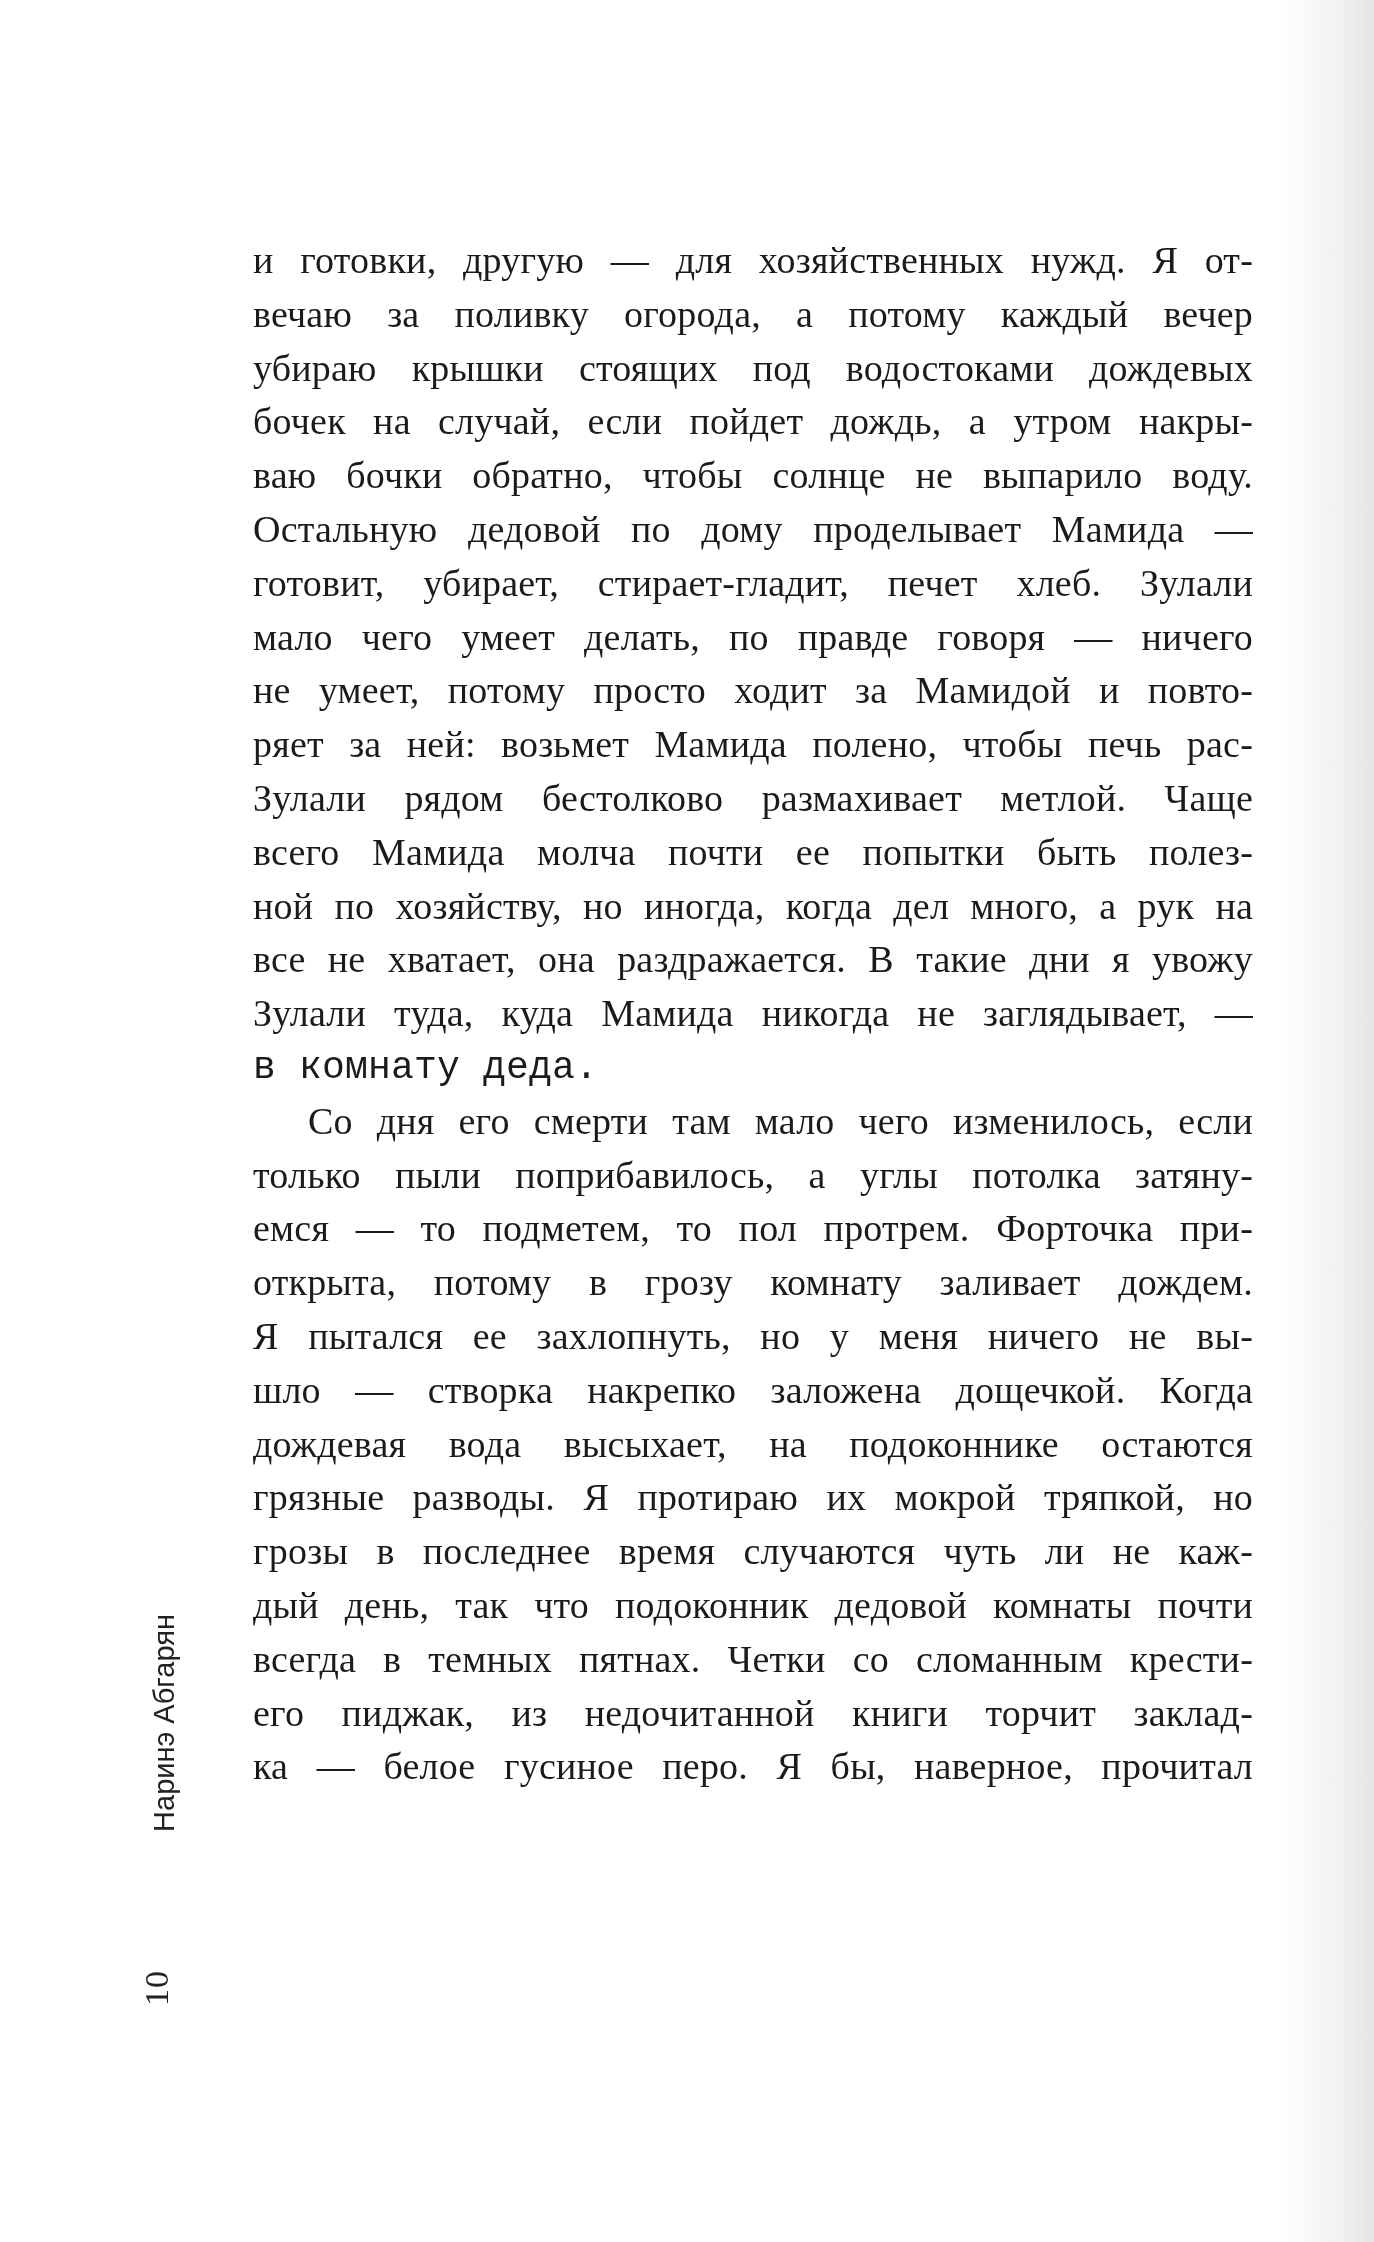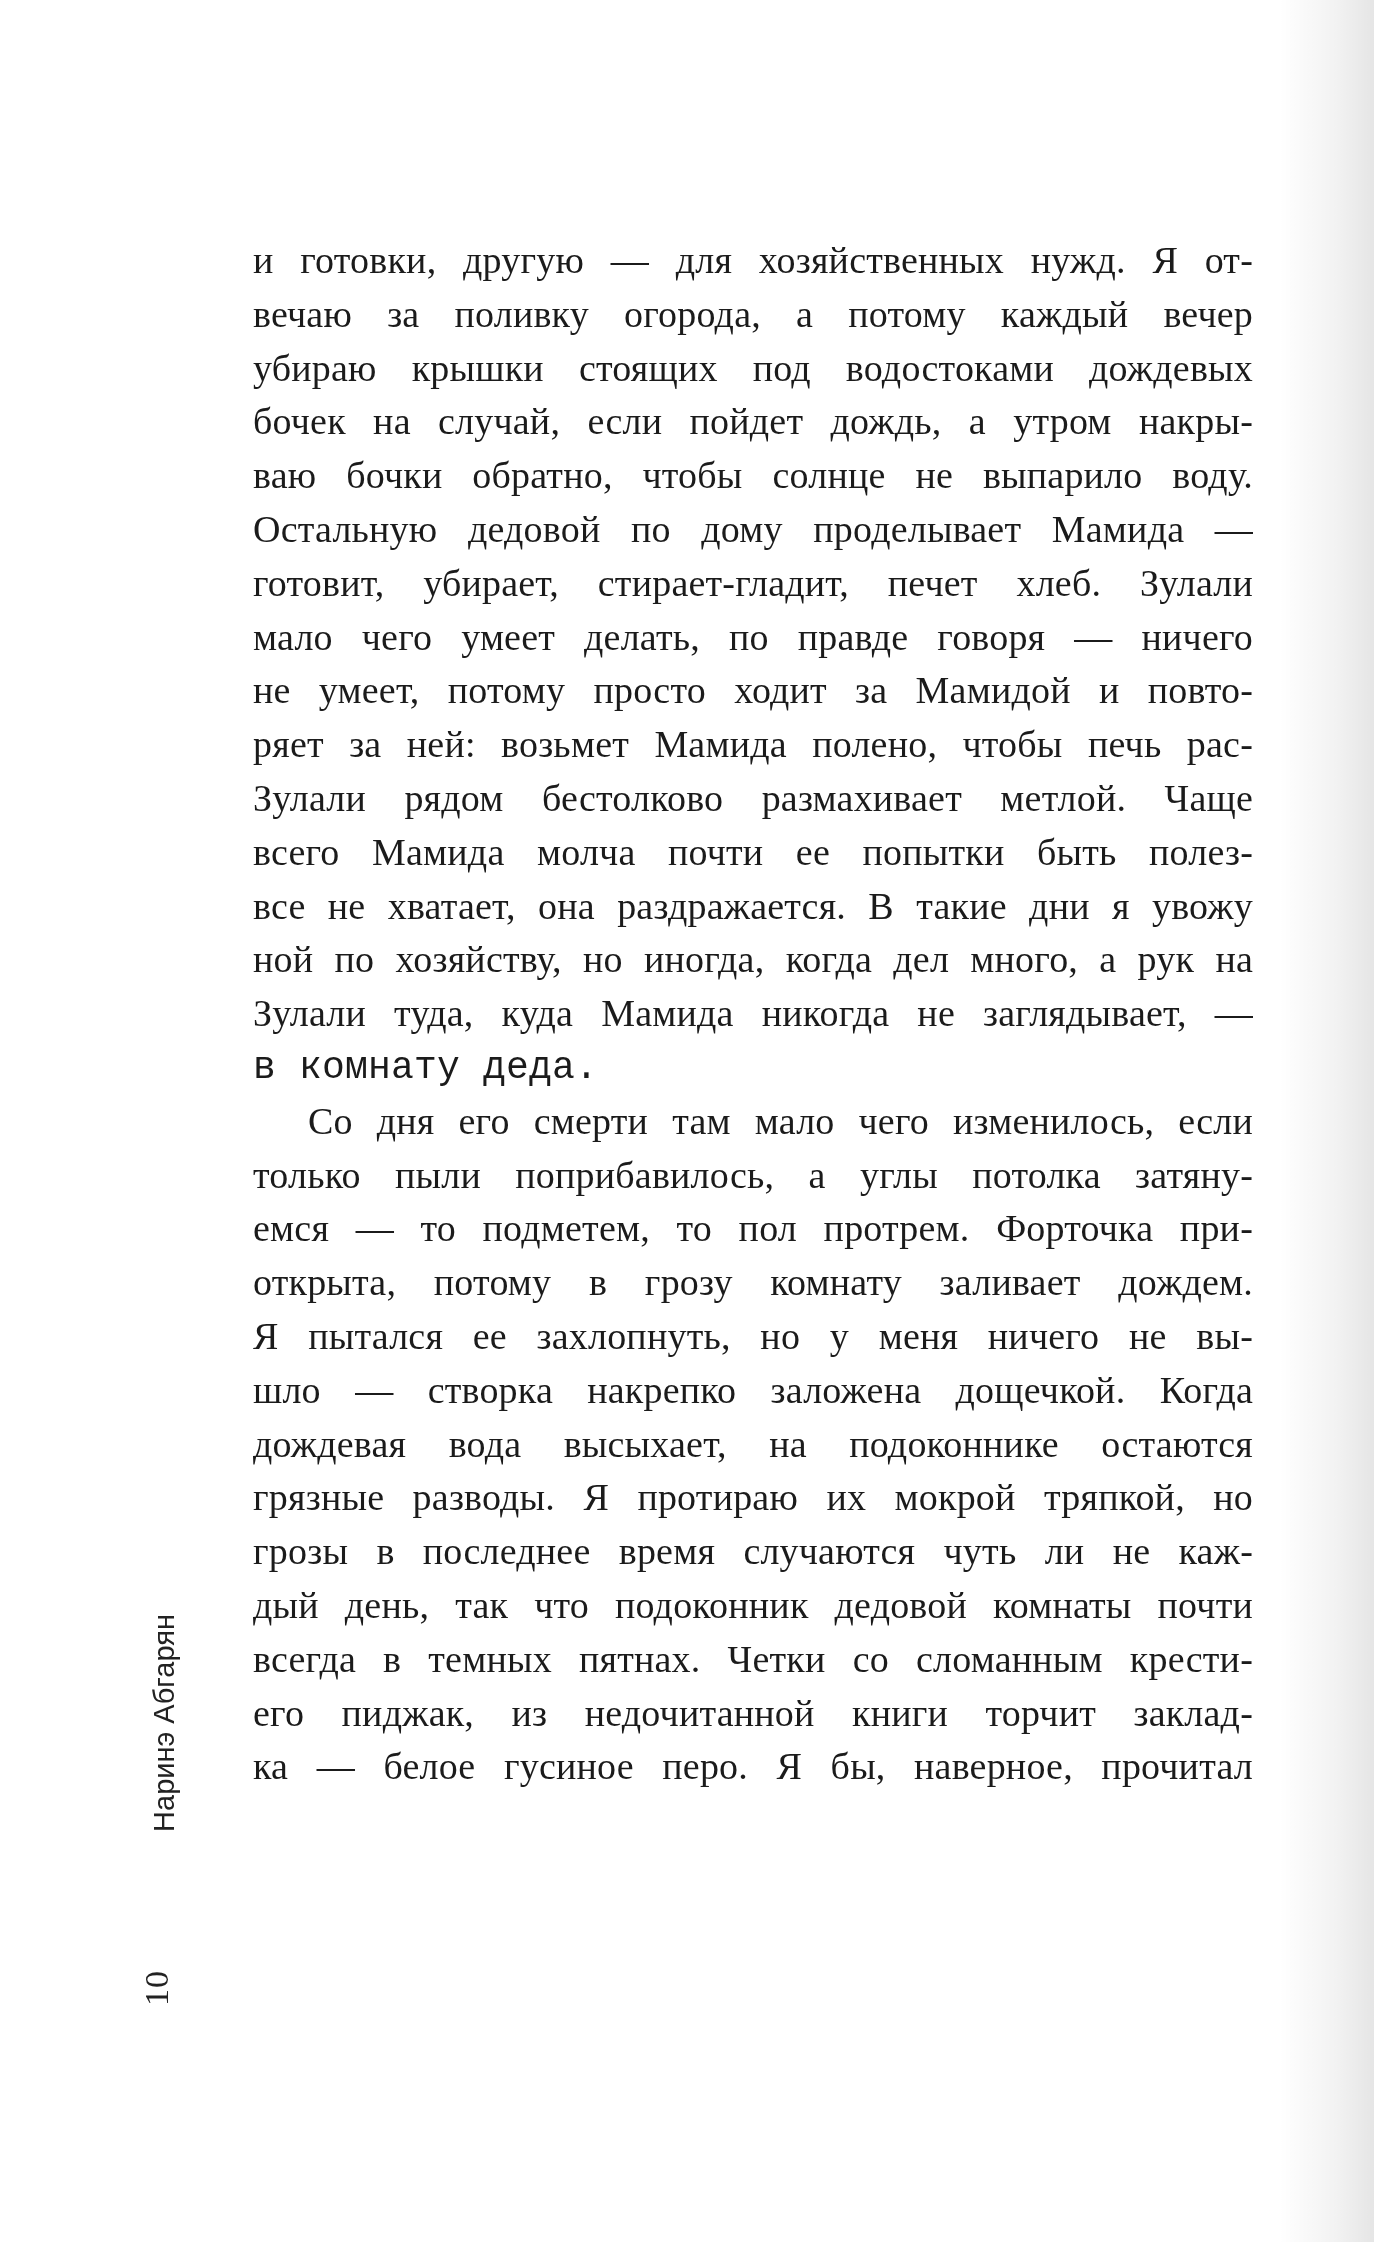--- a/index.html
+++ b/index.html
@@ -77,22 +77,22 @@
         <div class="line">убираю крышки стоящих под водостоками дождевых</div>
         <div class="line">бочек на случай, если пойдет дождь, а утром накры-</div>
         <div class="line">ваю бочки обратно, чтобы солнце не выпарило воду.</div>
         <div class="line">Остальную дедовой по дому проделывает Мамида —</div>
         <div class="line">готовит, убирает, стирает-гладит, печет хлеб. Зулали</div>
         <div class="line">мало чего умеет делать, по правде говоря — ничего</div>
         <div class="line">не умеет, потому просто ходит за Мамидой и повто-</div>
         <div class="line">ряет за ней: возьмет Мамида полено, чтобы печь рас-</div>
         <div class="line">Зулали рядом бестолково размахивает метлой. Чаще</div>
         <div class="line">всего Мамида молча почти ее попытки быть полез-</div>
+        <div class="line">ной по хозяйству, но иногда, когда дел много, а рук на</div>
         <div class="line">все не хватает, она раздражается. В такие дни я увожу</div>
-        <div class="line">ной по хозяйству, но иногда, когда дел много, а рук на</div>
         <div class="line">Зулали туда, куда Мамида никогда не заглядывает, —</div>
         <div class="line flush">в комнату деда.</div>
       </div>
       <div class="para indent">
         <div class="line">Со дня его смерти там мало чего изменилось, если</div>
         <div class="line">только пыли поприбавилось, а углы потолка затяну-</div>
         <div class="line">емся — то подметем, то пол протрем. Форточка при-</div>
         <div class="line">открыта, потому в грозу комнату заливает дождем.</div>
         <div class="line">Я пытался ее захлопнуть, но у меня ничего не вы-</div>
         <div class="line">шло — створка накрепко заложена дощечкой. Когда</div>

